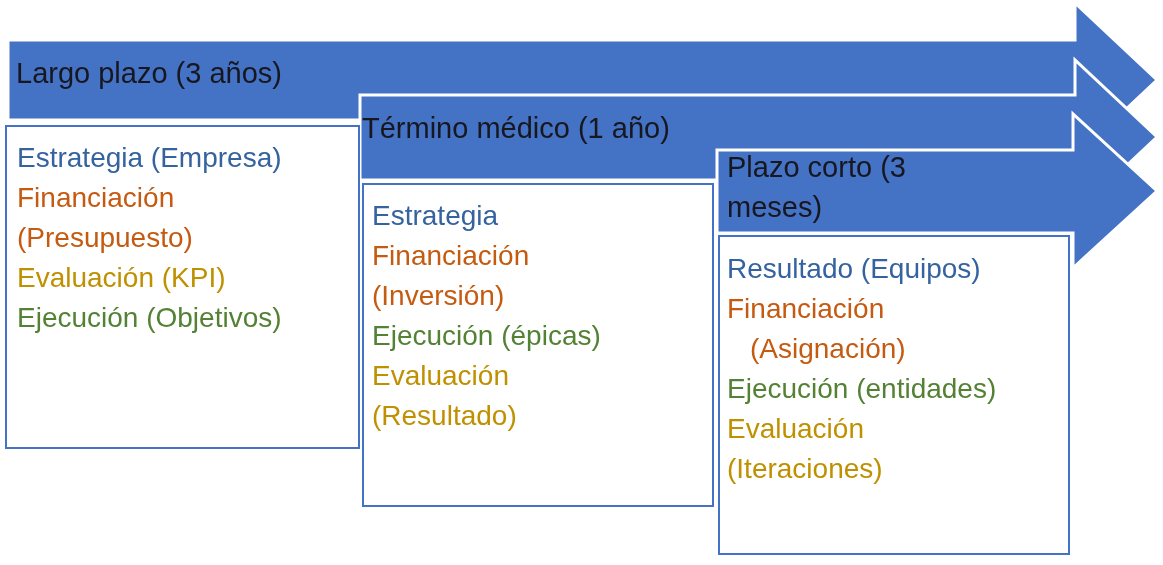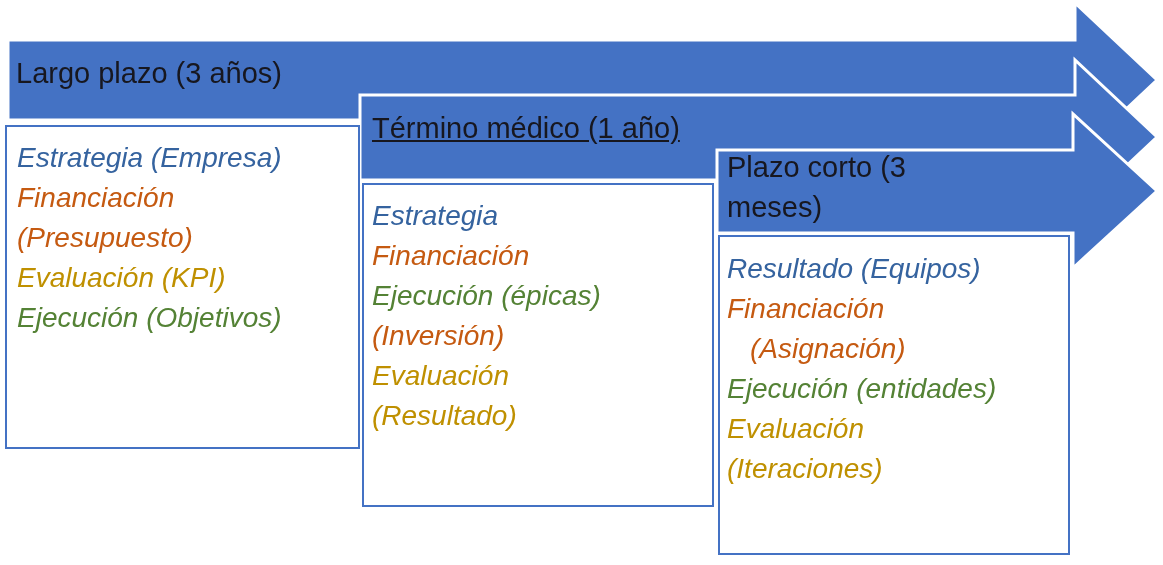--- a/index.html
+++ b/index.html
@@ -41,27 +41,26 @@
     z-index: 2;
   }
   .arrow-title.wrap {
     white-space: normal;
   }
   .box-lines {
     position: absolute;
     font-size: 28px;
     line-height: 40px;
     z-index: 2;
-    font-style: italic;
   }
   .line {
     white-space: nowrap;
   }
   #title-1 { left: 16px;  top: 53px; }
-  #title-2 { left: 372px; top: 108px; text-decoration: underline; }
+  #title-2 { left: 362px; top: 108px; }
   #title-3 { left: 727px; top: 147px; width: 235px; }
   #box-lines-1 { left: 17px;  top: 138px; }
   #box-lines-2 { left: 372px; top: 196px; }
   #box-lines-3 { left: 727px; top: 249px; }
 </style>
 </head>
 <body>
 
 <div id="canvas">
 
@@ -90,22 +89,22 @@
       <div class="line" style="color: var(--c-strategy);">Estrategia (Empresa)</div>
       <div class="line" style="color: var(--c-funding);">Financiación</div>
       <div class="line" style="color: var(--c-funding);">(Presupuesto)</div>
       <div class="line" style="color: var(--c-evaluation);">Evaluación (KPI)</div>
       <div class="line" style="color: var(--c-execution);">Ejecución (Objetivos)</div>
     </div>
 
   <div class="box-lines" id="box-lines-2">
       <div class="line" style="color: var(--c-strategy);">Estrategia</div>
       <div class="line" style="color: var(--c-funding);">Financiación</div>
+      <div class="line" style="color: var(--c-funding);">(Inversión)</div>
       <div class="line" style="color: var(--c-execution);">Ejecución (épicas)</div>
-      <div class="line" style="color: var(--c-funding);">(Inversión)</div>
       <div class="line" style="color: var(--c-evaluation);">Evaluación</div>
       <div class="line" style="color: var(--c-evaluation);">(Resultado)</div>
     </div>
 
   <div class="box-lines" id="box-lines-3">
       <div class="line" style="color: var(--c-strategy);">Resultado (Equipos)</div>
       <div class="line" style="color: var(--c-funding);">Financiación</div>
       <div class="line" style="color: var(--c-funding); margin-left: 23px;">(Asignación)</div>
       <div class="line" style="color: var(--c-execution);">Ejecución (entidades)</div>
       <div class="line" style="color: var(--c-evaluation);">Evaluación</div>

